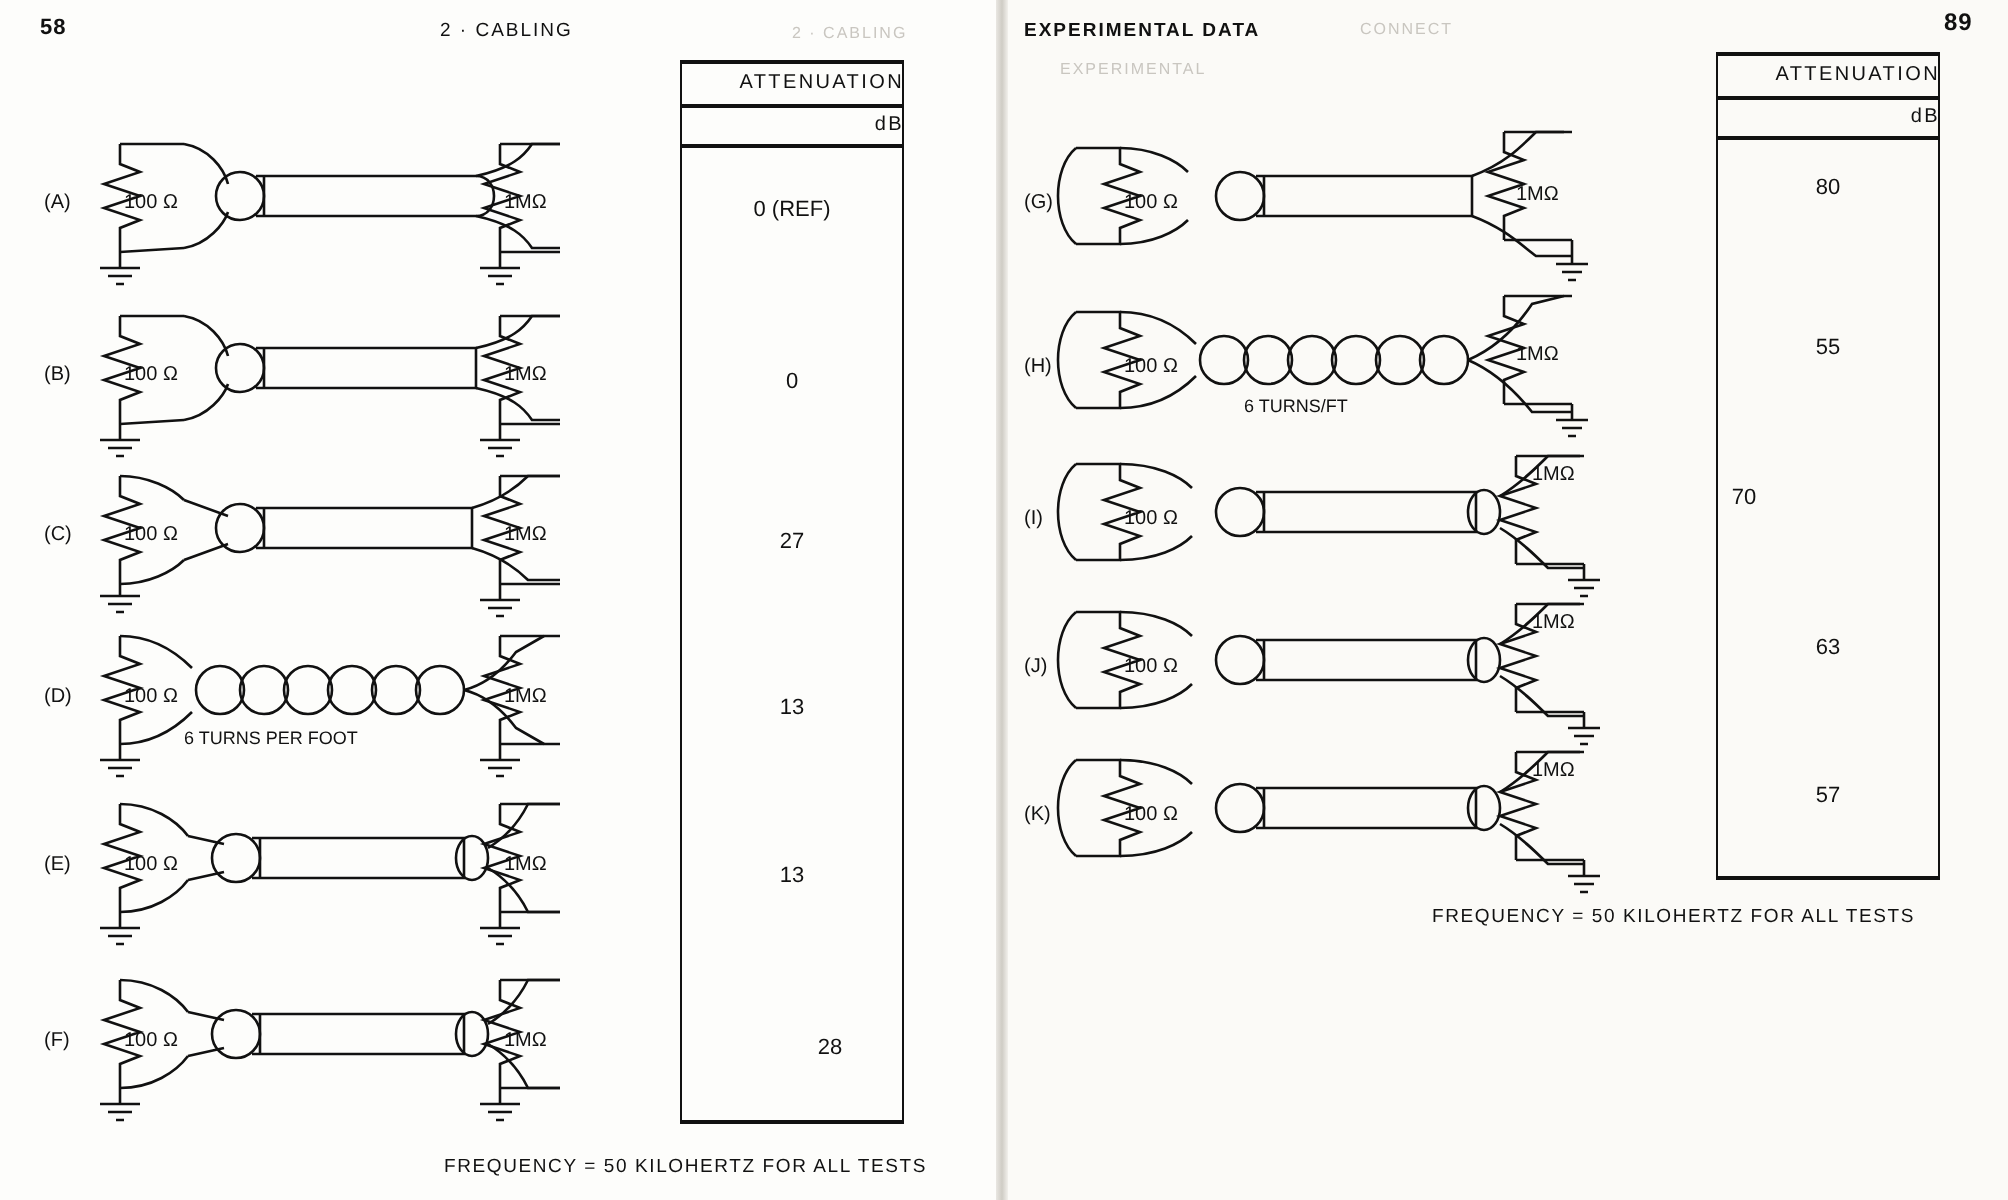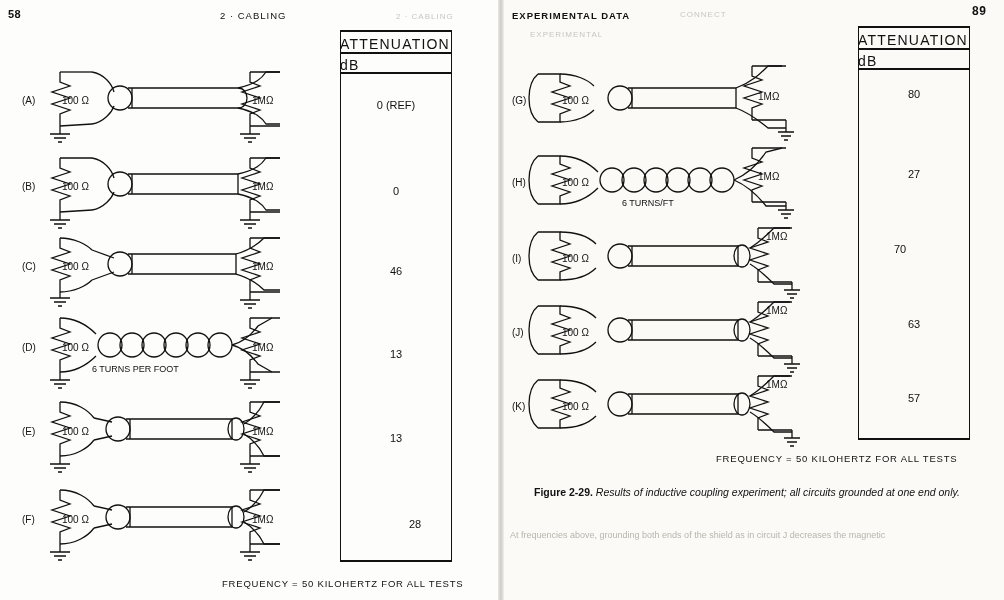--- a/index.html
+++ b/index.html
@@ -15,32 +15,32 @@
   .page {
     position:absolute; top:0; left:0; width:1004px; height:600px;
     background:#fbfbf9;
   }
   .left-page { position:absolute; left:0; top:0; width:500px; height:600px; background:#fdfdfb; }
   .right-page { position:absolute; left:500px; top:0; width:504px; height:600px; background:#fbfaf7; }
   .gutter { position:absolute; left:498px; top:0; width:6px; height:600px;
             background:linear-gradient(to right,#e9e7e2,#cfccc5,#f2f0ec); }
 
   .folio { position:absolute; font-size:11px; font-weight:bold; letter-spacing:.5px; }
-  .folio-left { left:8px; top:8px; }
+  .folio-left { left:20px; top:8px; }
   .folio-right { left:972px; top:4px; font-size:12px; }
   .running-head { position:absolute; font-size:9.5px; letter-spacing:1px; }
   .rh-left { left:220px; top:10px; }
   .rh-right { left:512px; top:10px; font-weight:bold; }
 
   
   .ghost { position:absolute; color:#c9c6c0; font-size:8px; letter-spacing:1px; }
 
   
   .att-table { position:absolute; border-left:1.6px solid #111; border-right:1.6px solid #111; }
-  .att-head { position:absolute; text-align:left; font-size:14px; letter-spacing:1.2px; }
+  .att-head { position:absolute; text-align:right; font-size:10px; letter-spacing:1.2px; }
   .hline { position:absolute; background:#111; height:1.6px; }
   .att-val { position:absolute; text-align:center; font-size:11px; width:110px; }
 
   .freq-note { position:absolute; font-size:9.5px; letter-spacing:.8px;text-align:center; }
 
   .fig-caption { position:absolute; font-size:10.5px; font-style:italic; }
   .fig-caption b { font-style:normal; font-weight:bold; }
 
   .bodytext { position:absolute; color:#b9b5ad; font-size:9px; line-height:14px; width:400px; }
 
@@ -214,21 +214,21 @@
     <div class="att-table" style="left:340px; top:30px; width:112px; height:530px;"></div>
     <div class="hline" style="left:340px; top:30px; width:112px;"></div>
     <div class="hline" style="left:340px; top:52px; width:112px;"></div>
     <div class="hline" style="left:340px; top:72px; width:112px;"></div>
     <div class="hline" style="left:340px; top:560px; width:112px;"></div>
     <div class="att-head" style="left:340px; top:36px; width:112px;">ATTENUATION</div>
     <div class="att-head" style="left:340px; top:57px; width:112px;">dB</div>
 
     <div class="att-val" style="left:341px; top:99px;">0 (REF)</div>
     <div class="att-val" style="left:341px; top:185px;">0</div>
-    <div class="att-val" style="left:341px; top:265px;">46</div>
+    <div class="att-val" style="left:341px; top:265px;">27</div>
     <div class="att-val" style="left:341px; top:348px;">13</div>
     <div class="att-val" style="left:341px; top:432px;">13</div>
     <div class="att-val" style="left:360px; top:518px;">28</div>
   </div>
 
   <div class="freq-note" style="left:222px; top:578px;">FREQUENCY = 50 KILOHERTZ FOR ALL TESTS</div>
 
   <svg width="504" height="600" style="left:500px;">
 
     <g>
@@ -337,30 +337,25 @@
   <div>
     <div class="att-table" style="left:858px; top:26px; width:112px; height:412px;"></div>
     <div class="hline" style="left:858px; top:26px; width:112px;"></div>
     <div class="hline" style="left:858px; top:48px; width:112px;"></div>
     <div class="hline" style="left:858px; top:68px; width:112px;"></div>
     <div class="hline" style="left:858px; top:438px; width:112px;"></div>
     <div class="att-head" style="left:858px; top:32px; width:112px;">ATTENUATION</div>
     <div class="att-head" style="left:858px; top:53px; width:112px;">dB</div>
 
     <div class="att-val" style="left:859px; top:88px;">80</div>
-    <div class="att-val" style="left:859px; top:168px;">27</div>
-    <div class="att-val" style="left:845px; top:243px;">70</div>
+    <div class="att-val" style="left:859px; top:168px;">55</div>
+    <div class="att-val" style="left:817px; top:243px;">70</div>
     <div class="att-val" style="left:859px; top:318px;text-align:center;">63</div>
     <div class="att-val" style="left:859px; top:392px;">57</div>
   </div>
 
   <div class="freq-note" style="left:716px; top:453px;">FREQUENCY = 50 KILOHERTZ FOR ALL TESTS</div>
 
-  <div class="fig-caption" style="left:534px; top:486px; width:450px;">
-    <b>Figure 2-29.</b>
-    <span>Results of inductive coupling experiment; all circuits grounded at one end only.</span>
+
+  <div class="bodytext" style="left:510px; top:528px;">
   </div>
 
-  <div class="bodytext" style="left:510px; top:528px;">
-    <div>At frequencies above, grounding both ends of the shield as in circuit J decreases the magnetic</div>
-  </div>
-
 </div>
 
 </body></html>

